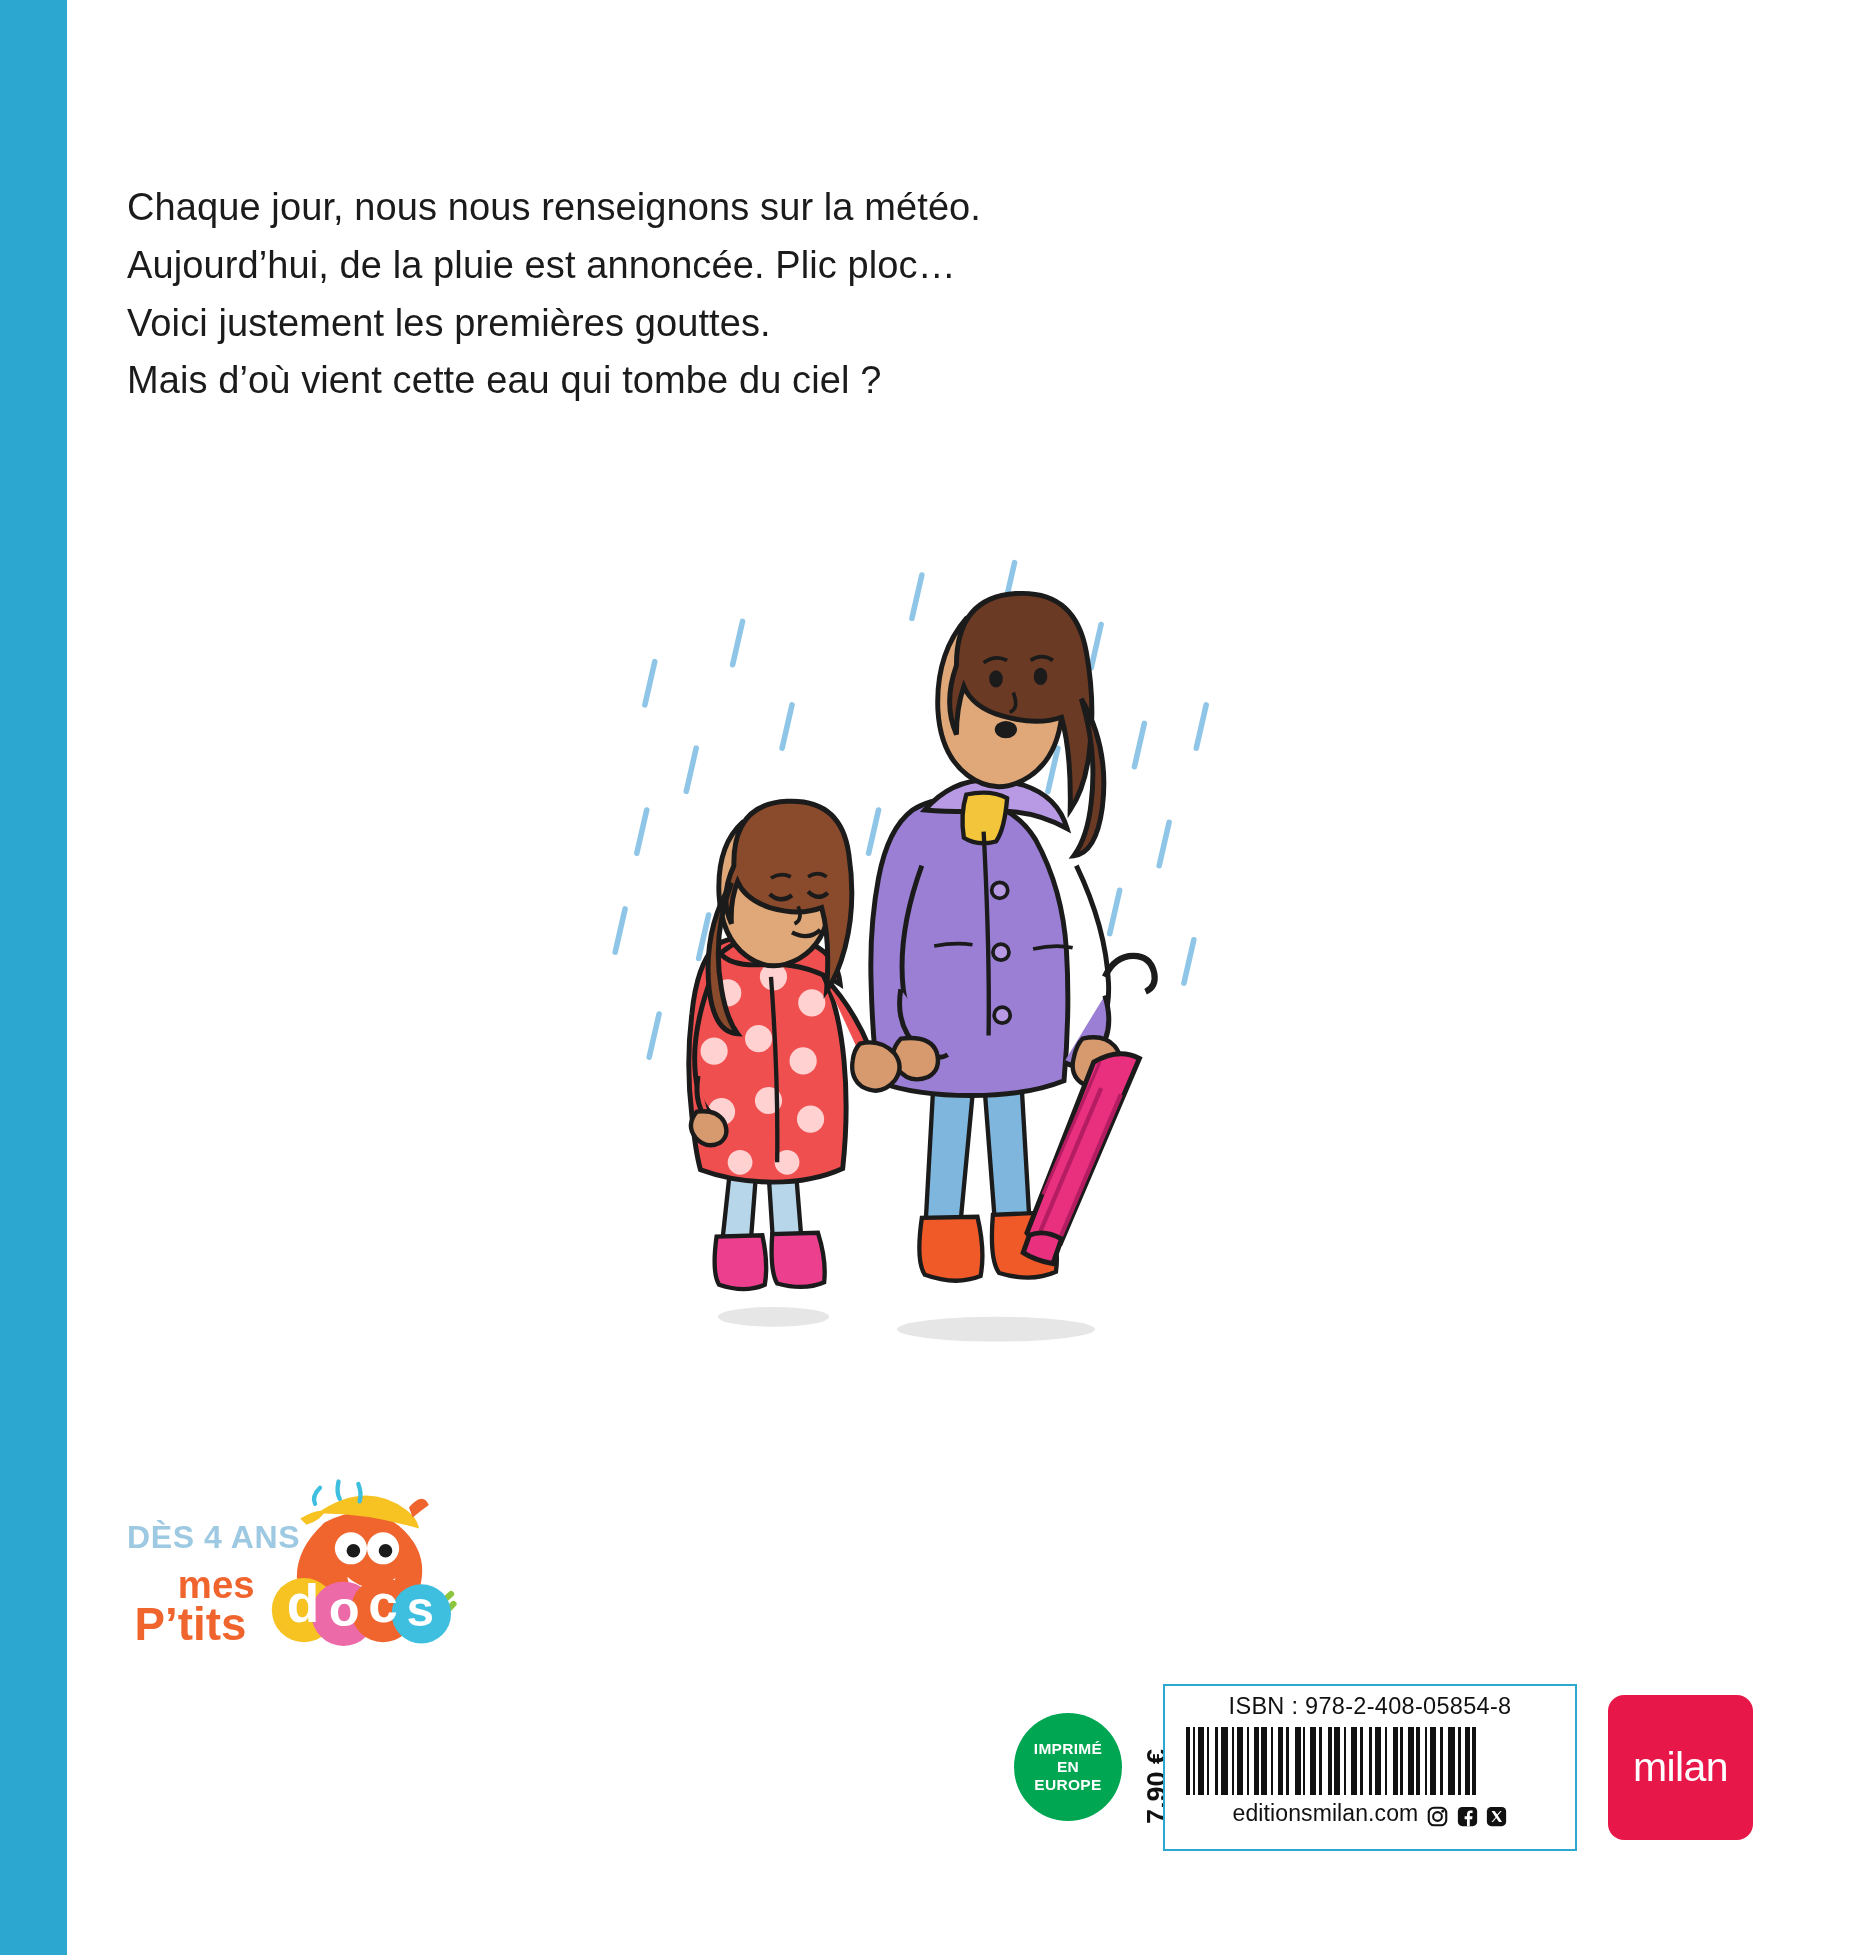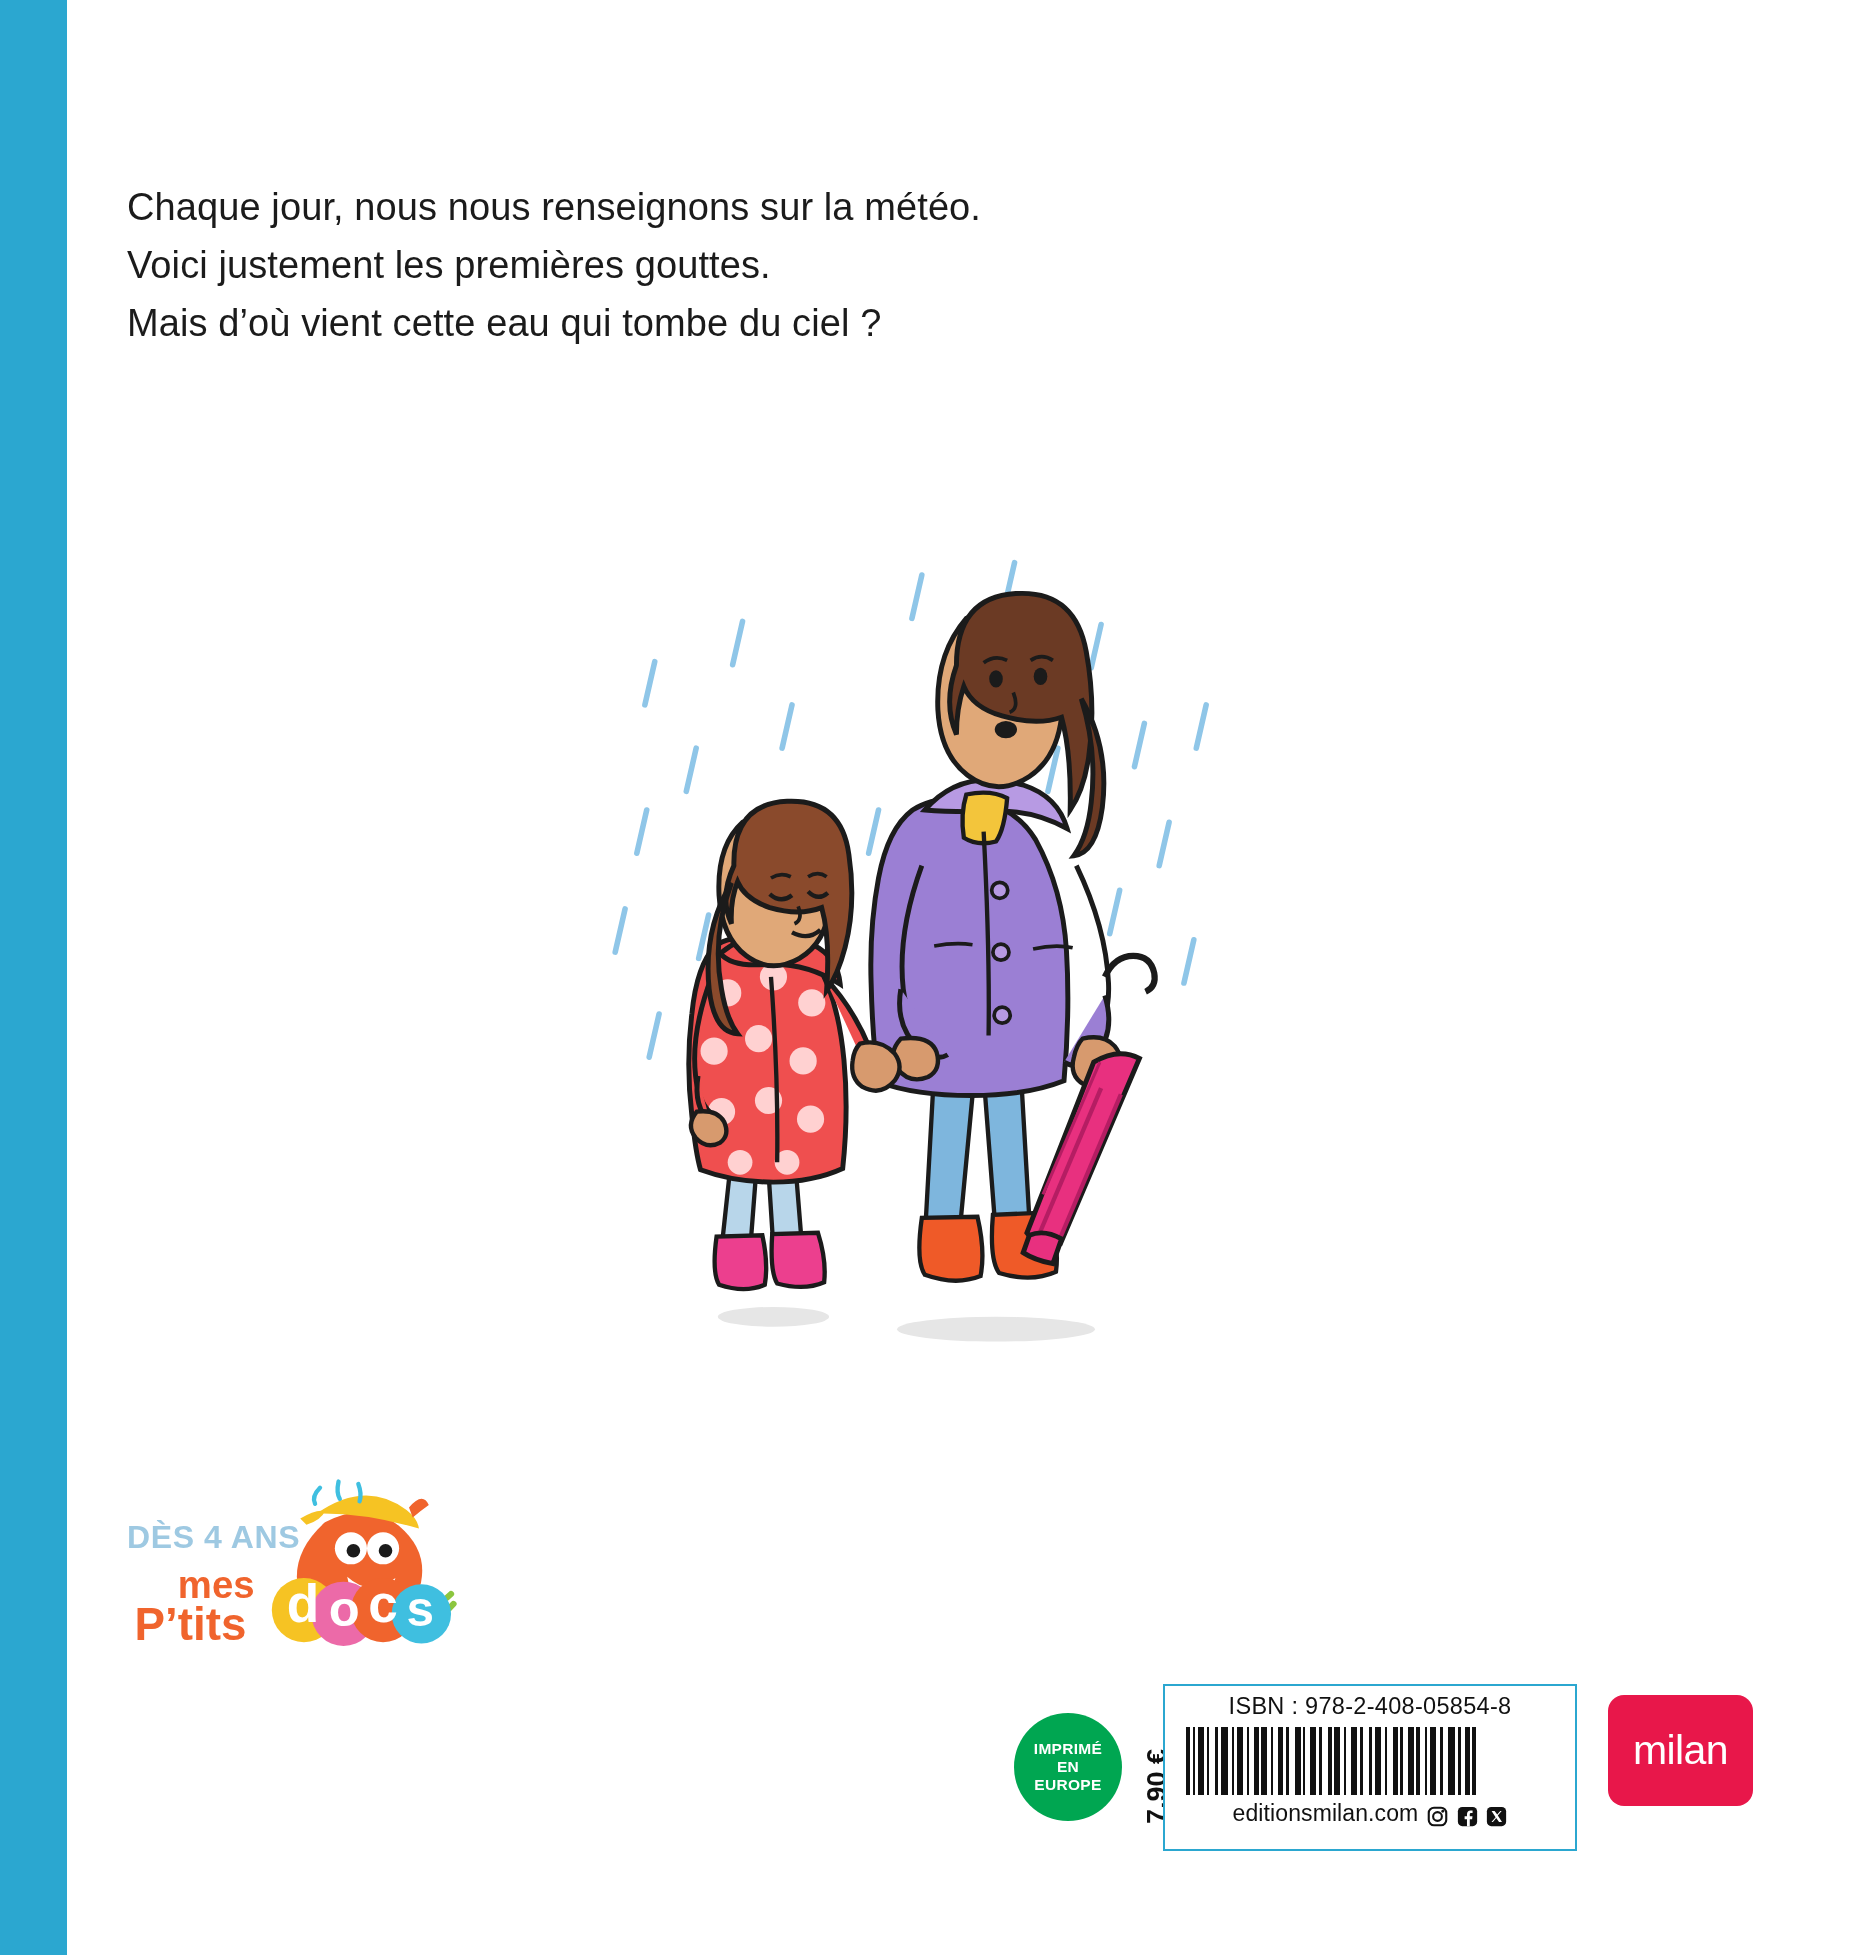--- a/index.html
+++ b/index.html
@@ -168,40 +168,41 @@
   .soc {
     width: 21px; height: 21px;
     display: inline-block;
   }
 
   #milan-logo {
     position: absolute;
     left: 1608px;
     top: 1695px;
     width: 145px;
-    height: 111px;
+    height: 145px;
     border-radius: 16px;
     background: #e8174a;
     color: #fff;
     display: flex;
     align-items: center;
     justify-content: center;
     font-size: 41px;
     letter-spacing: -0.6px;
   }
 </style>
 </head>
 <body>
 
 <div id="page">
 
   <div id="spine"></div>
 
   <div id="blurb">
     <div>Chaque jour, nous nous renseignons sur la météo.</div>
+    <div>Aujourd’hui, de la pluie est annoncée. Plic ploc…</div>
     <div>Voici justement les premières gouttes.</div>
     <div>Mais d’où vient cette eau qui tombe du ciel ?</div>
   </div>
 
   <div id="illo">
     <svg viewBox="0 0 1100 1360" xmlns="http://www.w3.org/2000/svg">
       <g stroke="#8fc6e8" stroke-width="9" stroke-linecap="round">
         <line x1="108" y1="190" x2="92" y2="260"></line>
         <line x1="250" y1="125" x2="234" y2="195"></line>
         <line x1="330" y1="260" x2="314" y2="330"></line>

